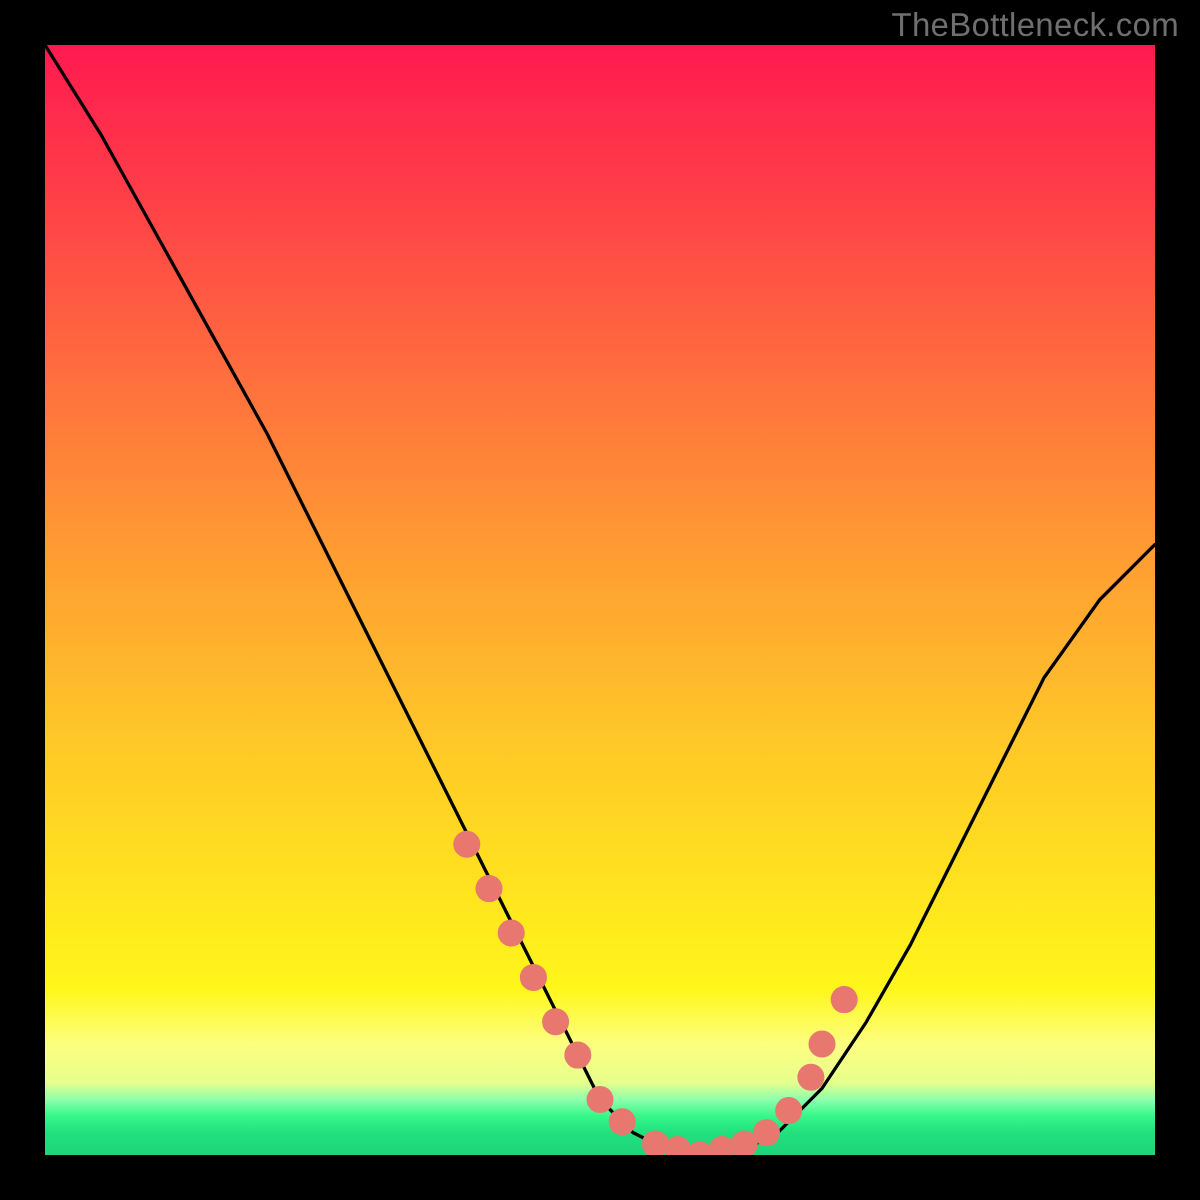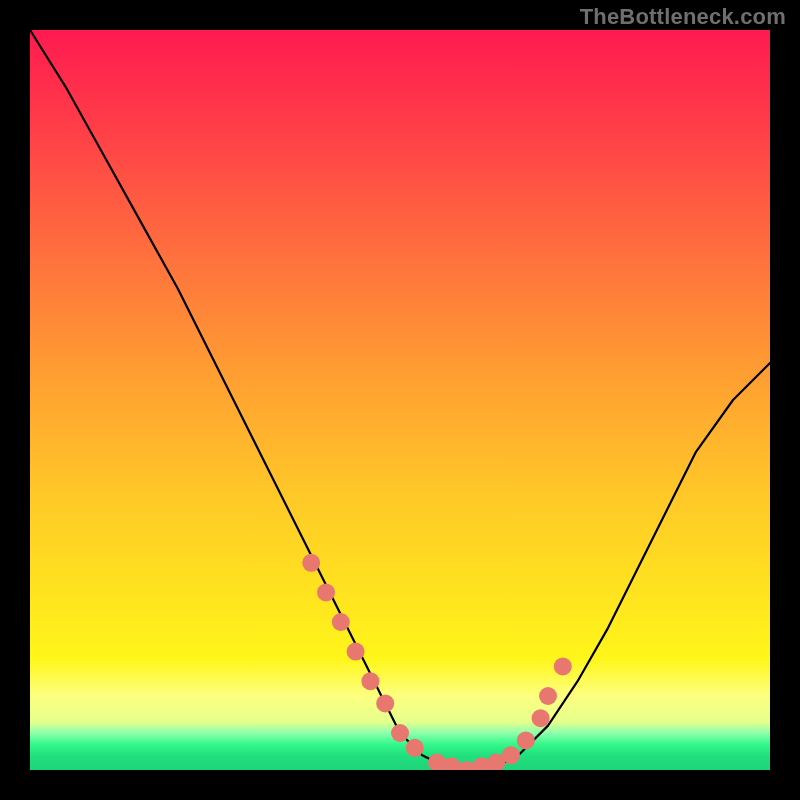--- a/index.html
+++ b/index.html
@@ -16,21 +16,21 @@
     width: 800px;
     height: 800px;
     background: #000;
   }
   .watermark {
     position: absolute;
     top: 4px;
     right: 14px;
     color: #6f6f6f;
     font-size: 22px;
-    font-weight: 700;
+    font-weight: 400;
     letter-spacing: 0.2px;
     z-index: 5;
     margin-left: 22px;
   }
   .plot-area {
     position: absolute;
     left: 30px;
     top: 30px;
     width: 740px;
     height: 740px;

